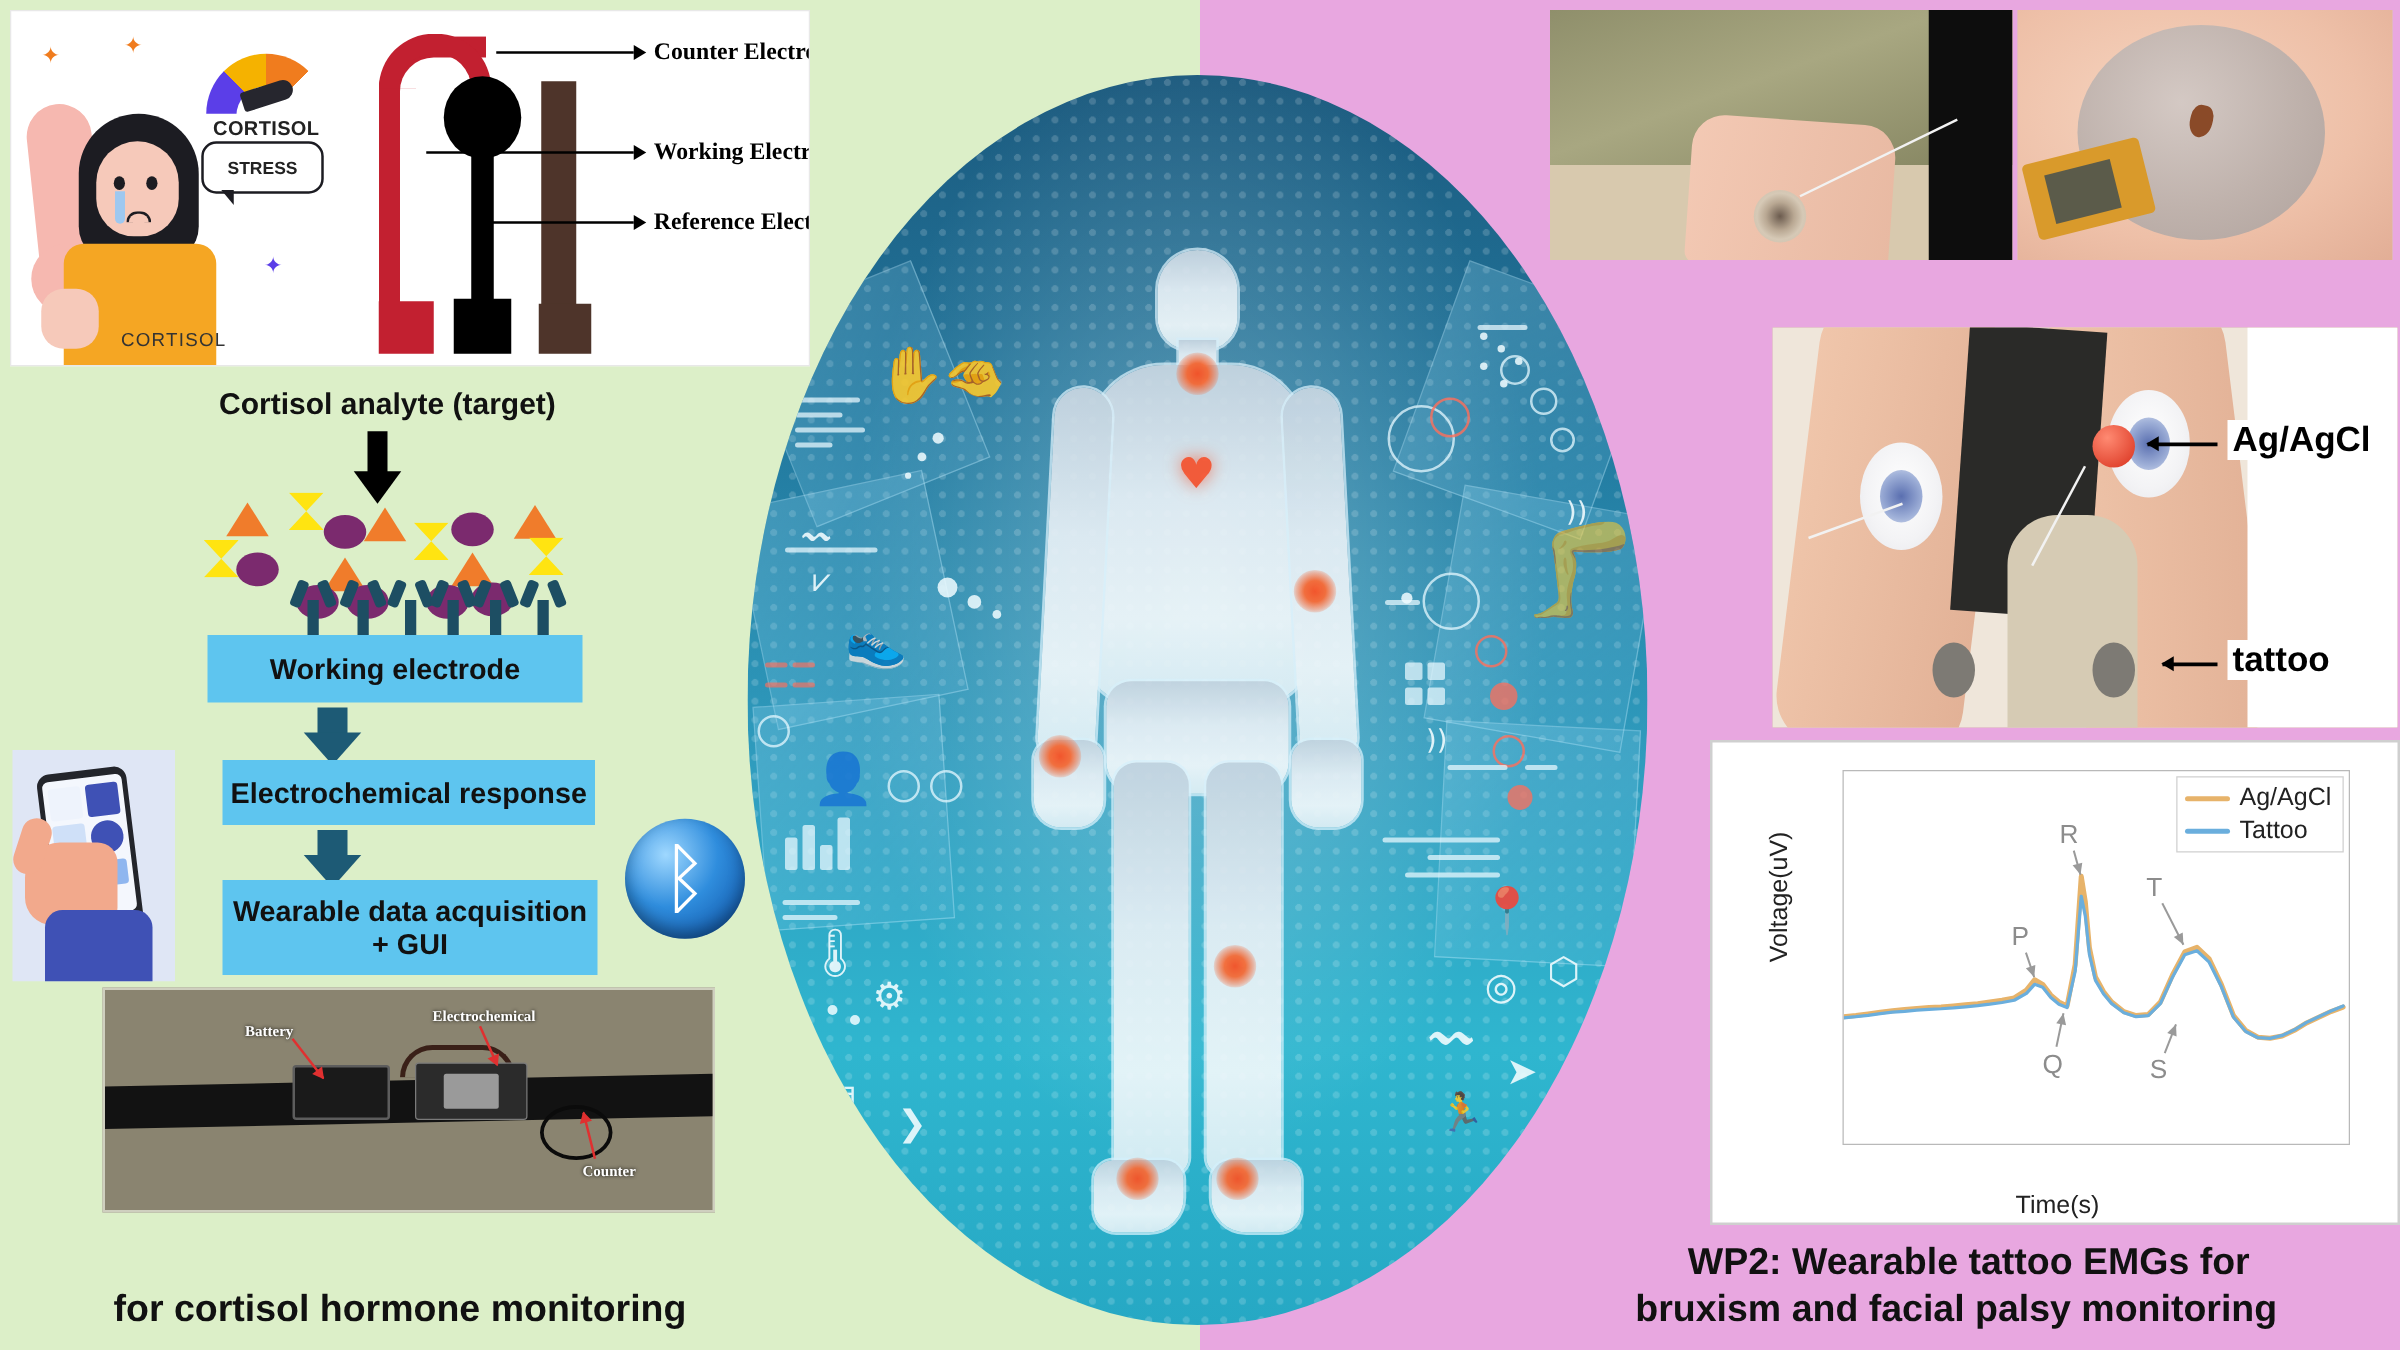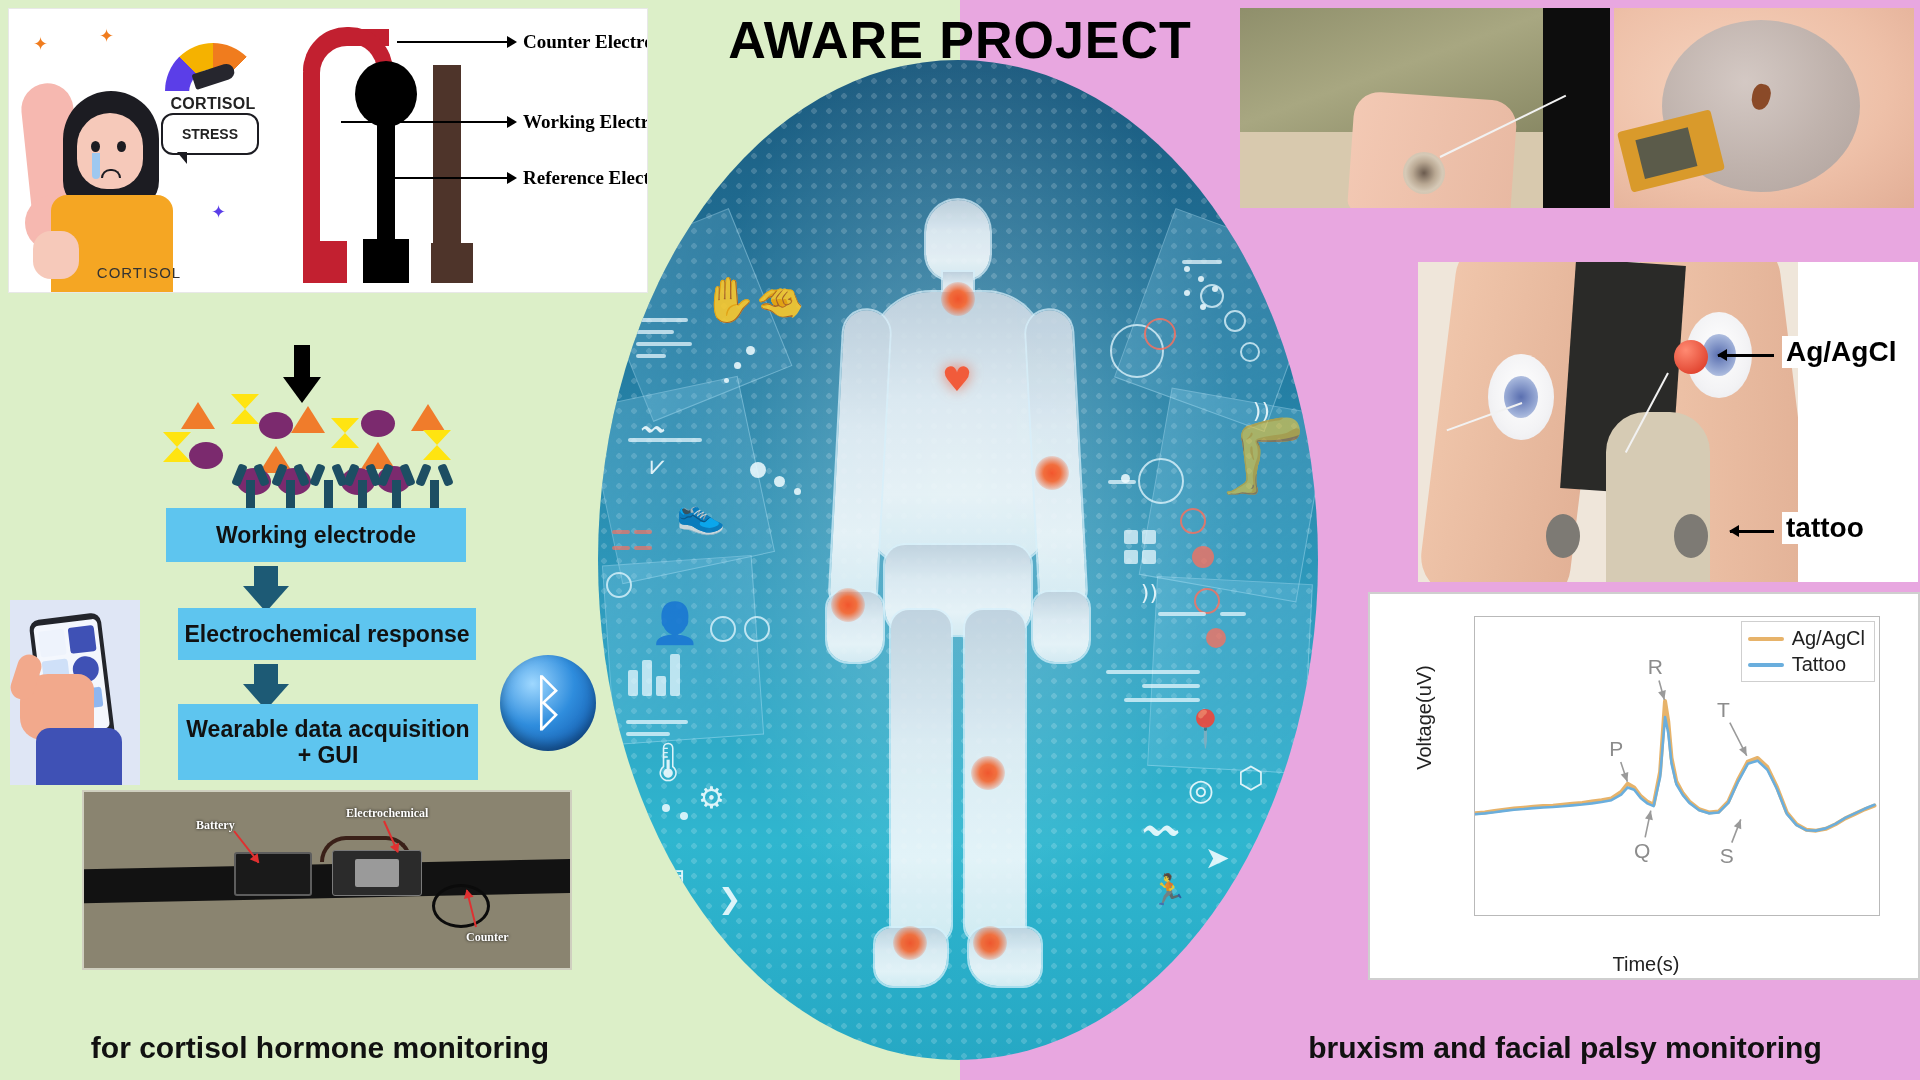--- a/index.html
+++ b/index.html
@@ -260,21 +260,20 @@
   .legend-text { font-size:20px; color:#222; }
 </style>
 </head>
 <body>
 
 <div id="poster">
 
   <div class="bg-left"></div>
   <div class="bg-right"></div>
 
-  <div class="title">AWARE PROJECT</div>
 
   <div class="wp1-card">
 
     <div class="cortisol-art">
       <div class="spark" style="left:18px;top:18px;">✦</div>
       <div class="spark" style="left:84px;top:10px;color:#f07c1e;">✦</div>
       <div class="spark" style="left:196px;top:186px;color:#5b3ee8;">✦</div>
       <div class="cg-person">
         <div class="cg-arm"></div>
         <div class="cg-arm2"></div>
@@ -319,20 +318,21 @@
         <div class="arrow-head"></div>
       <div class="arrow-label">Working Electrode</div>
     </div>
     <div class="arrow-row" style="left:372px; top:158px;">
       <div class="arrow-line" style="width:126px;"></div>
         <div class="arrow-head"></div>
       <div class="arrow-label">Reference Electrode</div>
     </div>
   </div>
 
+  <div class="flow-title">Cortisol analyte (target)</div>
 
   <div class="blkarrow" style="left:283px; top:345px; width:38px; height:60px;">
     <div class="shaft"></div>
       <div class="head"></div>
   </div>
 
   <div class="analyte-field">
     <div class="shape tri" style="left:16px; top:12px;"></div>
     <div class="shape tri" style="left:126px;top:16px;"></div>
     <div class="shape tri" style="left:246px;top:14px;"></div>
@@ -627,15 +627,16 @@
           <span class="legend-text">Ag/AgCl</span>
         </div>
         <div class="legend-row">
           <span class="legend-swatch" id="sw1" style="background: rgb(106, 174, 221);"></span>
           <span class="legend-text">Tattoo</span>
         </div>
       </div>
     </div>
   </div>
 
+  <div class="wp-caption" style="left:1230px; top:992px; width:690px;">WP2: Wearable tattoo EMGs for</div>
   <div class="wp-caption" style="left:1210px; top:1030px; width:710px;">bruxism and facial palsy monitoring</div>
 
 </div>
 
 </body></html>

